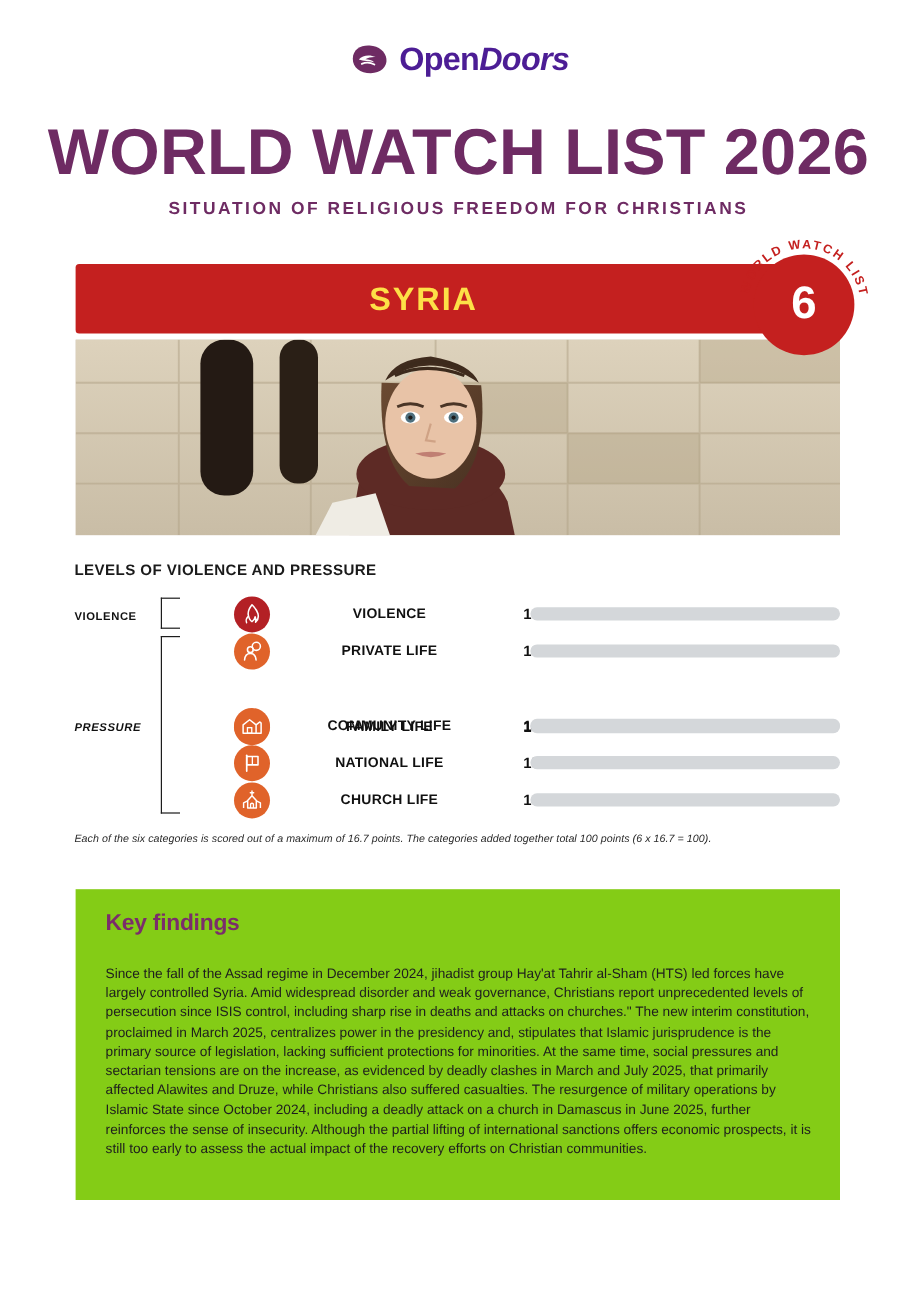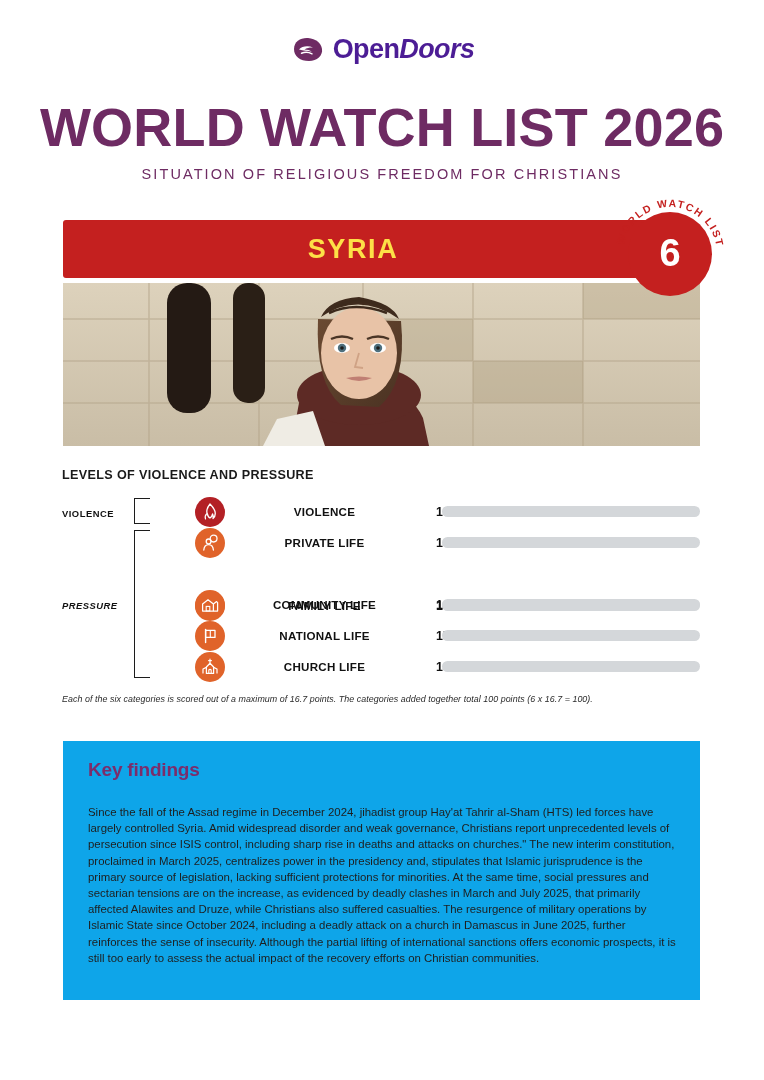--- a/index.html
+++ b/index.html
@@ -25,21 +25,21 @@
 
   
   .main-title {
     position: absolute; top: 100px; left: 0; width: 764px;
     text-align: center; font-size: 54px; font-weight: bold;
     color: #6E2B63; letter-spacing: 0.2px; line-height: 1;
     font-stretch: condensed;
   }
   .subtitle {
     position: absolute; top: 166px; left: 0; width: 764px;
-    text-align: center; font-size: 14.5px; font-weight: normal;
+    text-align: center; font-size: 14.5px; font-weight: bold;
     color: #6E2B63; letter-spacing: 2.1px;
   }
 
   
   .banner {
     position: absolute; left: 63px; top: 220px;
     width: 608px; height: 58px;
     background: #C4201F; border-radius: 3px 0 0 3px;
     display: flex; align-items: center; justify-content: center;
   }
@@ -118,21 +118,21 @@
 
   .footnote {
     position: absolute; left: 62px; top: 694px; width: 648px;
     font-size: 8.9px; font-style: italic; color: #2a2a2a;
     letter-spacing: 0.05px;
   }
 
   
   .findings-panel {
     position: absolute; left: 63px; top: 741px;
-    width: 637px; height: 259px; background: #0ea5e9; text-decoration: underline;
+    width: 637px; height: 259px; background: #84cc16; text-decoration: underline;
   }
   .findings-title {
     position: absolute; left: 25px; top: 18px;
     font-size: 19px; font-weight: bold; color: #7B2D6B;
     letter-spacing: -0.2px;
   }
   .findings-body {
     position: absolute; left: 25px; top: 63px; width: 588px;
     font-size: 11.4px; color: #1e1e1e; line-height: 16.2px;
     text-align: left;

